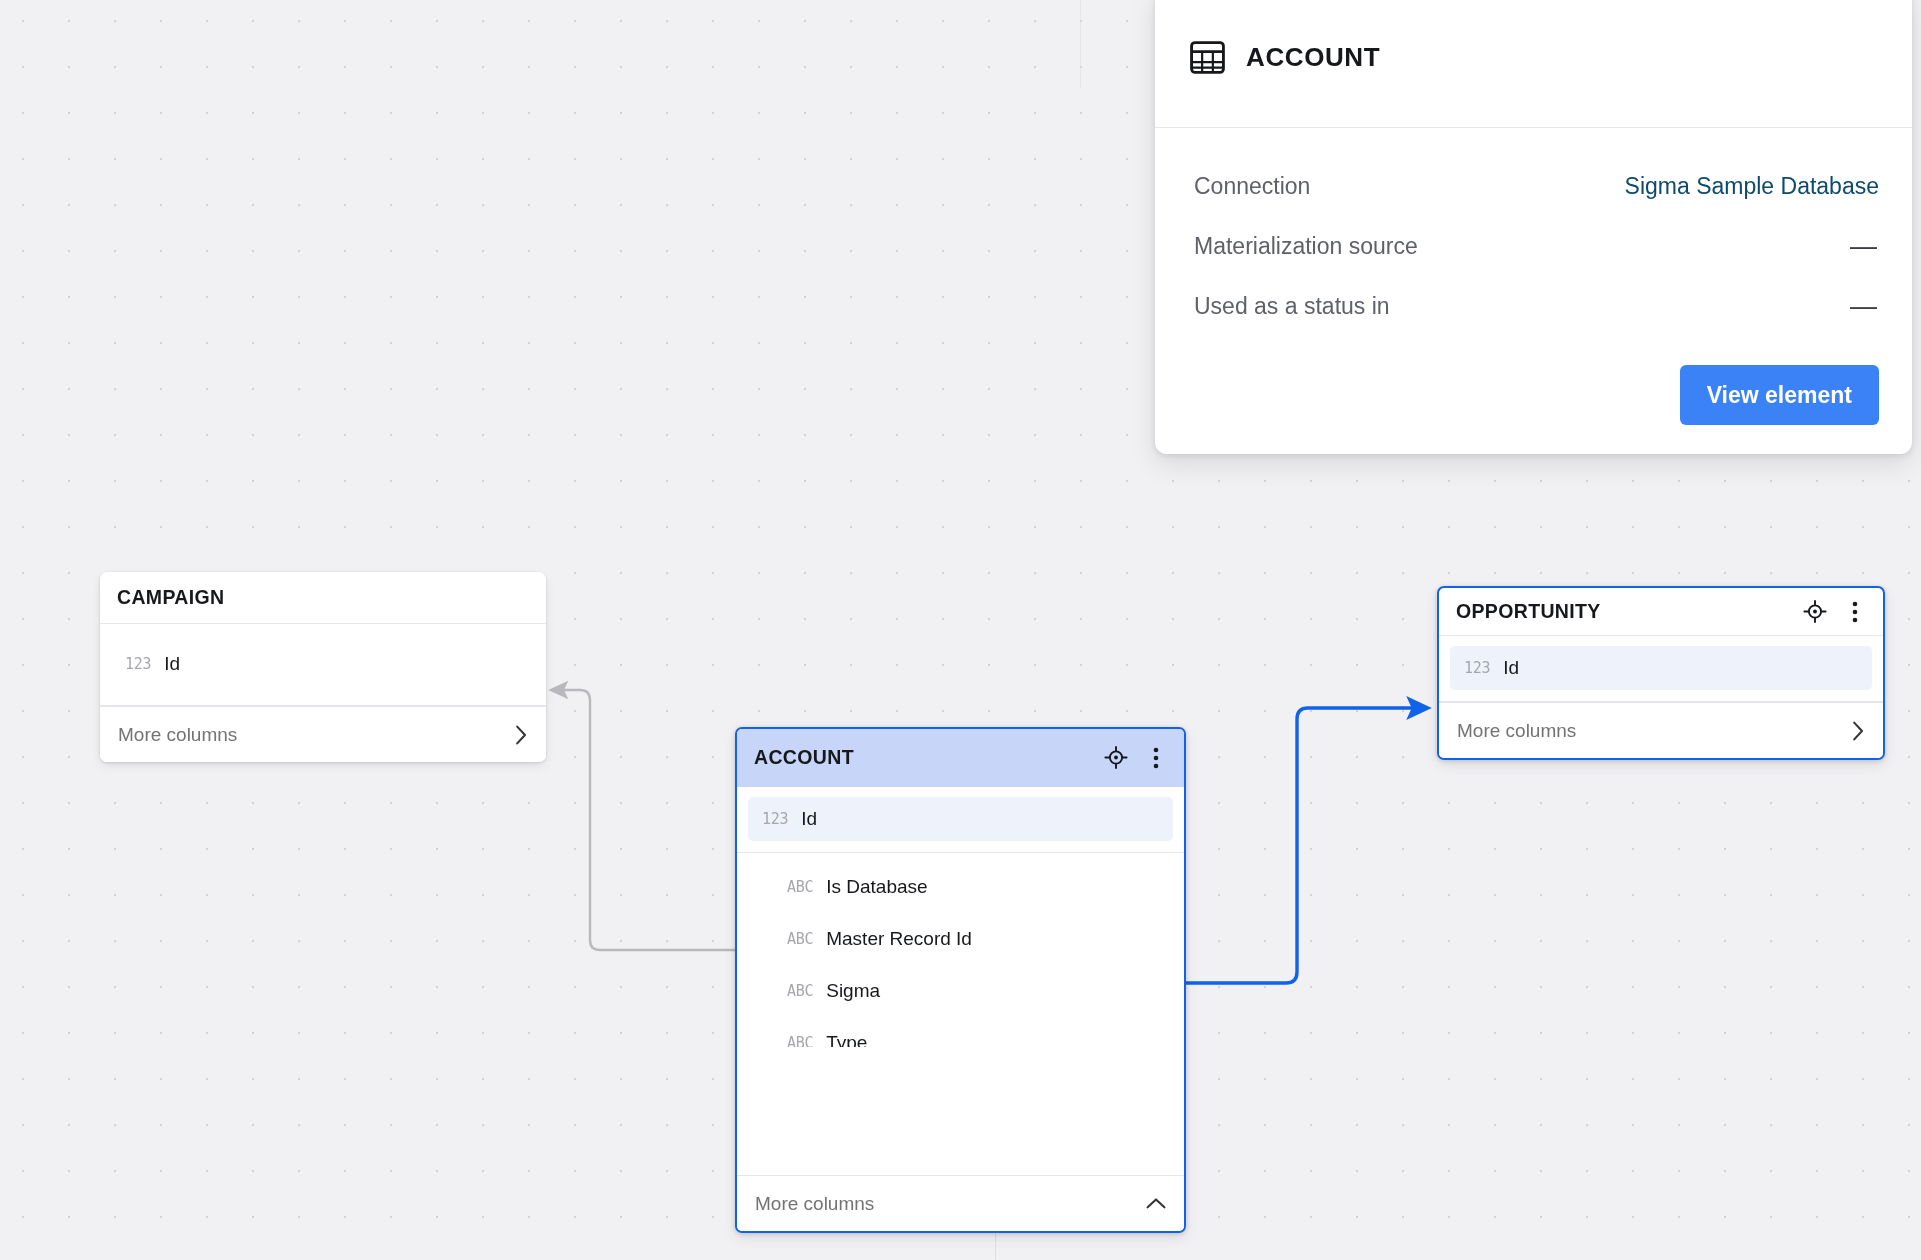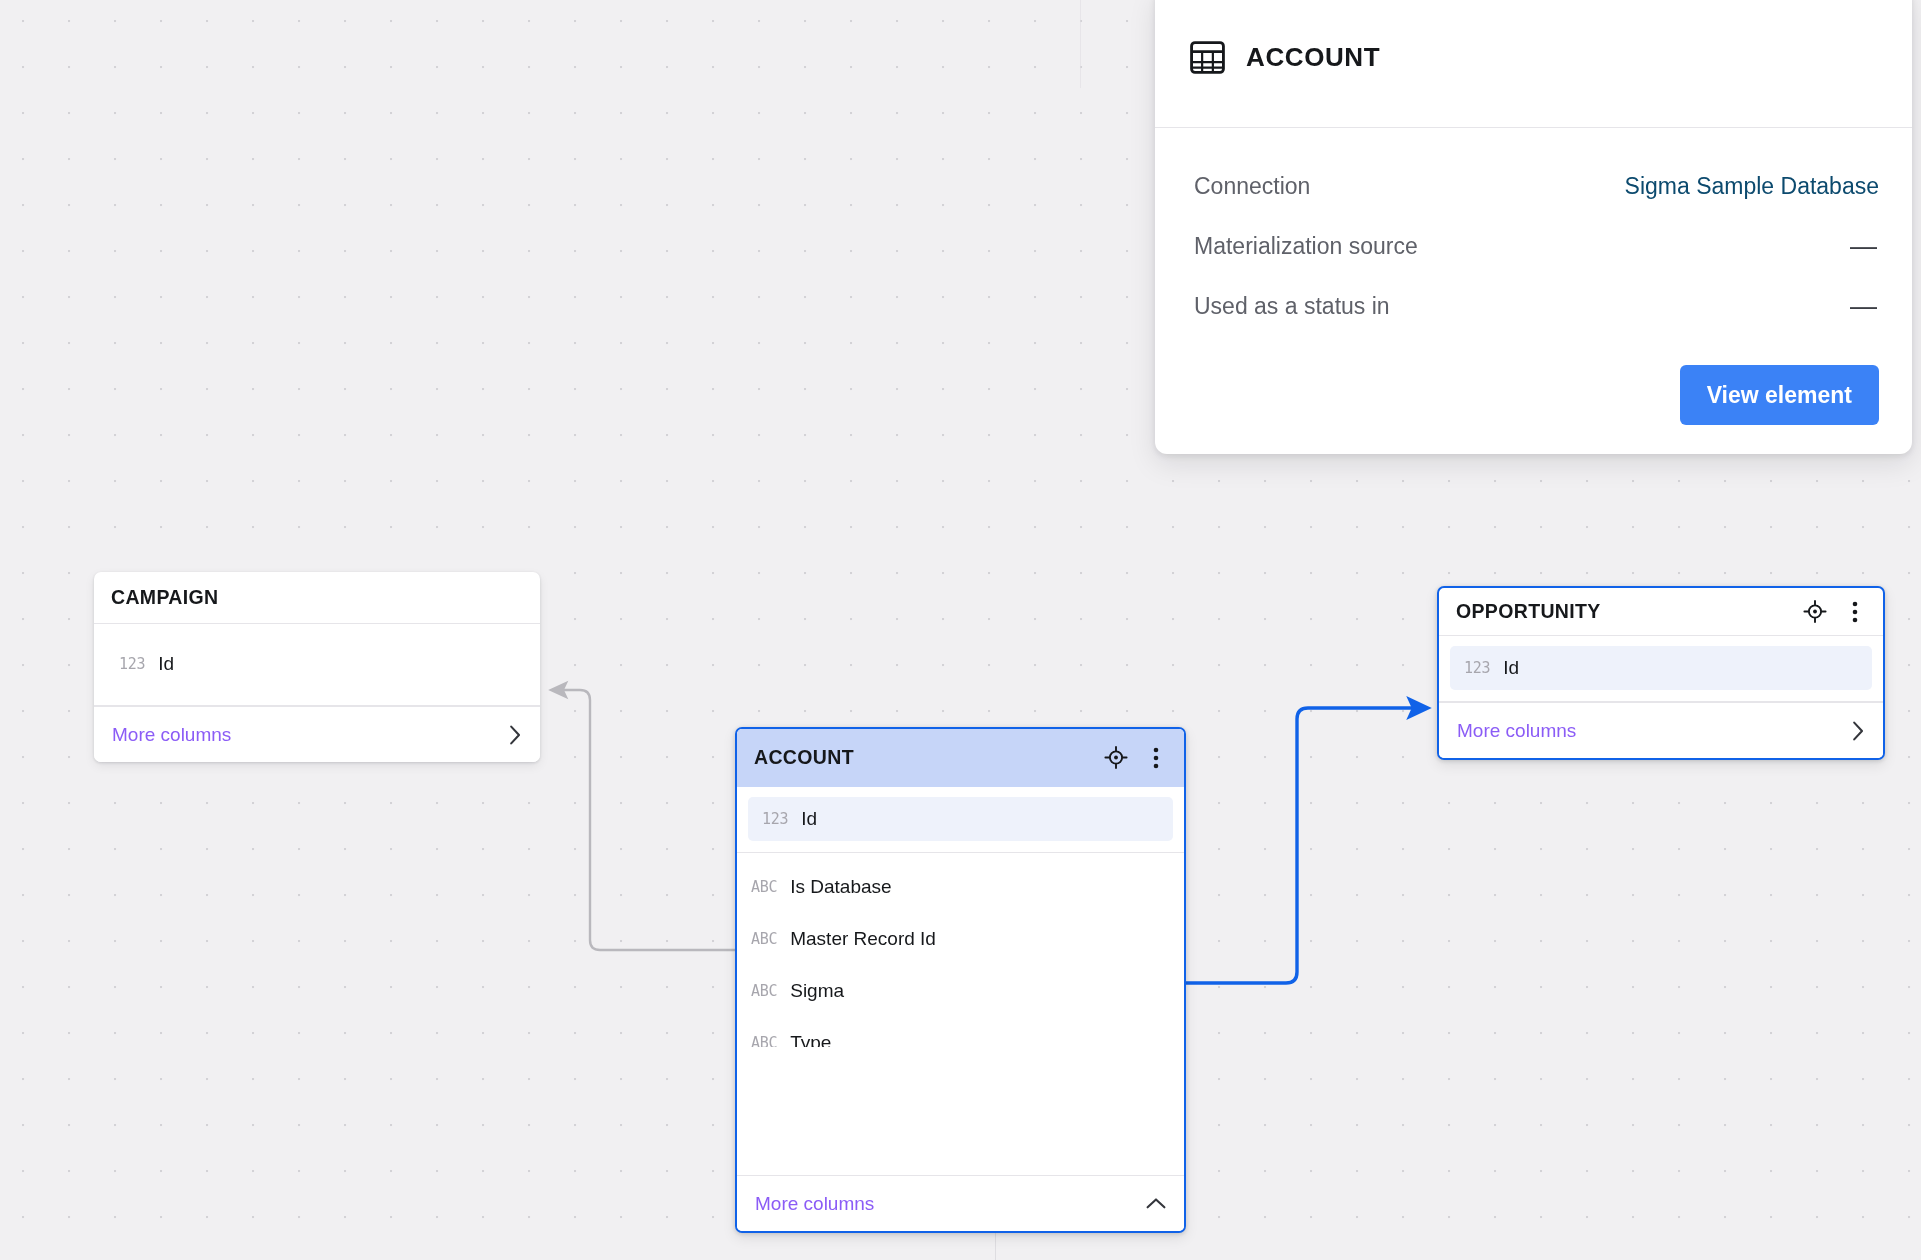--- a/index.html
+++ b/index.html
@@ -126,36 +126,37 @@
   }
   .col-name {
     font-size: 19px;
     color: #16181b;
   }
 
   .col-list {
     padding: 8px 0 0 0;
     max-height: 186px;
     overflow: hidden;
+    margin-left: 36px;
   }
 
   .more-row {
     display: flex;
     align-items: center;
     justify-content: space-between;
     height: 56px;
     padding: 0 17px 0 18px;
     box-sizing: border-box;
     border-top: 1px solid #e6e5e9;
     background: #ffffff;
     cursor: pointer;
   }
   .more-label {
     font-size: 19px;
-    color: #8b5cf6;
+    color: #737373;
   }
   .chev {
     color: #34363c;
     display: inline-flex;
     align-items: center;
   }
 
   
   #info-panel {
     position: absolute;
@@ -244,21 +245,21 @@
       <marker id="arrow-blue" markerWidth="8" markerHeight="8" refX="6.6" refY="4" orient="auto" markerUnits="strokeWidth">
         <path d="M8,4 L0.5,7.5 L2.1,4 L0.5,0.5 Z" fill="#1062e8"></path>
       </marker>
     </defs>
 
     <path d="M 735 950 L 600 950 Q 590 950 590 940 L 590 700 Q 590 690 580 690 L 552 690" fill="none" stroke="#b9b8bd" stroke-width="2.4" marker-end="url(#arrow-gray)"></path>
 
     <path d="M 1186 983 L 1286 983 Q 1297 983 1297 972 L 1297 719 Q 1297 708 1308 708 L 1427 708" fill="none" stroke="#1062e8" stroke-width="3.4" marker-end="url(#arrow-blue)"></path>
   </svg>
 
-  <div class="node" style="left:94px; top:572px; width:446px;">
+  <div class="node" style="left:100px; top:572px; width:446px;">
     <div class="node-header">
       <span class="node-title">CAMPAIGN</span>
     </div>
     <div class="key-section plain">
       <div class="col-row">
         <span class="type-badge">123</span>
         <span class="col-name">Id</span>
       </div>
     </div>
     <div class="more-row">

